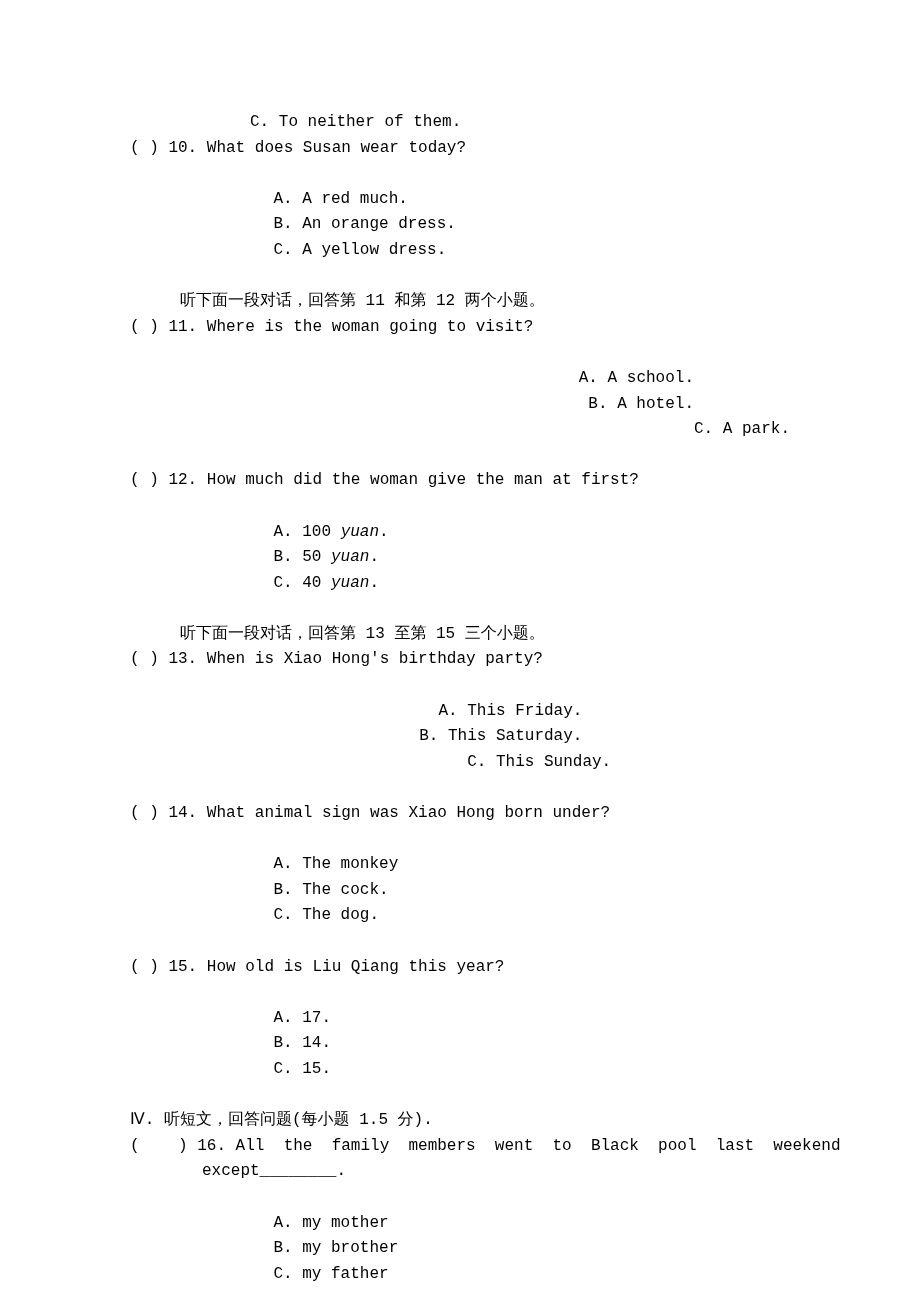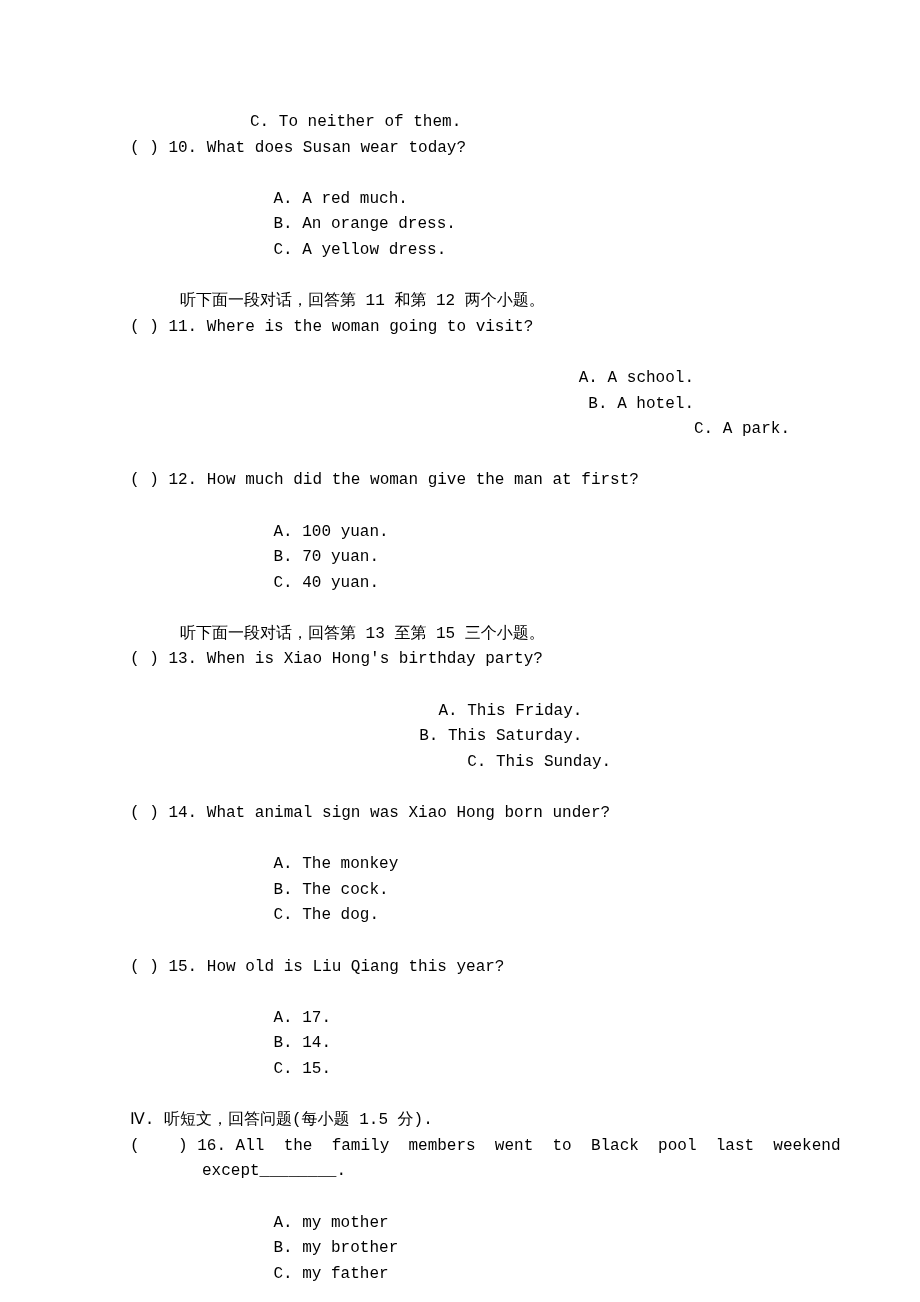--- a/index.html
+++ b/index.html
@@ -10,21 +10,21 @@
     color: #000;
     line-height: 1.6;
   }
   .page {
     width: 920px;
     min-height: 1302px;
     margin: 0 auto;
     padding: 110px 130px 100px 130px;
     box-sizing: border-box;
   }
-  .italic { }
+  .italic { font-style: italic; }
   .opt-line { padding-left: 105px; }
   .opt-line2 { padding-left: 120px; }
 </style>
 </head>
 <body>
 
 <div class="page">
 
   <div class="opt-line2" style="white-space: pre;"><span>C. To neither of them.</span></div>
 
@@ -40,21 +40,21 @@
   <div>(    ) 11. Where is the woman going to visit?</div>
   <div class="opt-line" style="white-space: pre; text-align: right;">
     <span>A. A school.</span><span style="white-space: pre;">          </span>
     <span>B. A hotel.</span><span style="white-space: pre;">          </span>
     <span>C. A park.</span>
   </div>
 
   <div>(    ) 12. How much did the woman give the man at first?</div>
   <div class="opt-line" style="white-space: pre;">
     <span>A. 100 </span><span class="italic">yuan</span><span>.</span><span style="white-space: pre;">          </span>
-    <span>B. 70 </span><span class="italic">yuan</span><span>.</span><span style="white-space: pre;">             </span>
+    <span>B. 50 </span><span class="italic">yuan</span><span>.</span><span style="white-space: pre;">             </span>
     <span>C. 40 </span><span class="italic">yuan</span><span>.</span>
   </div>
 
   <div style="padding-left:50px">听下面一段对话，回答第 13 至第 15 三个小题。</div>
 
   <div>(    ) 13. When is Xiao Hong's birthday party?</div>
   <div class="opt-line2" style="white-space: pre; text-align: center;">
     <span>A. This Friday.</span><span style="white-space: pre;">      </span>
     <span>B. This Saturday.</span><span style="white-space: pre;">        </span>
     <span>C. This Sunday.</span>

